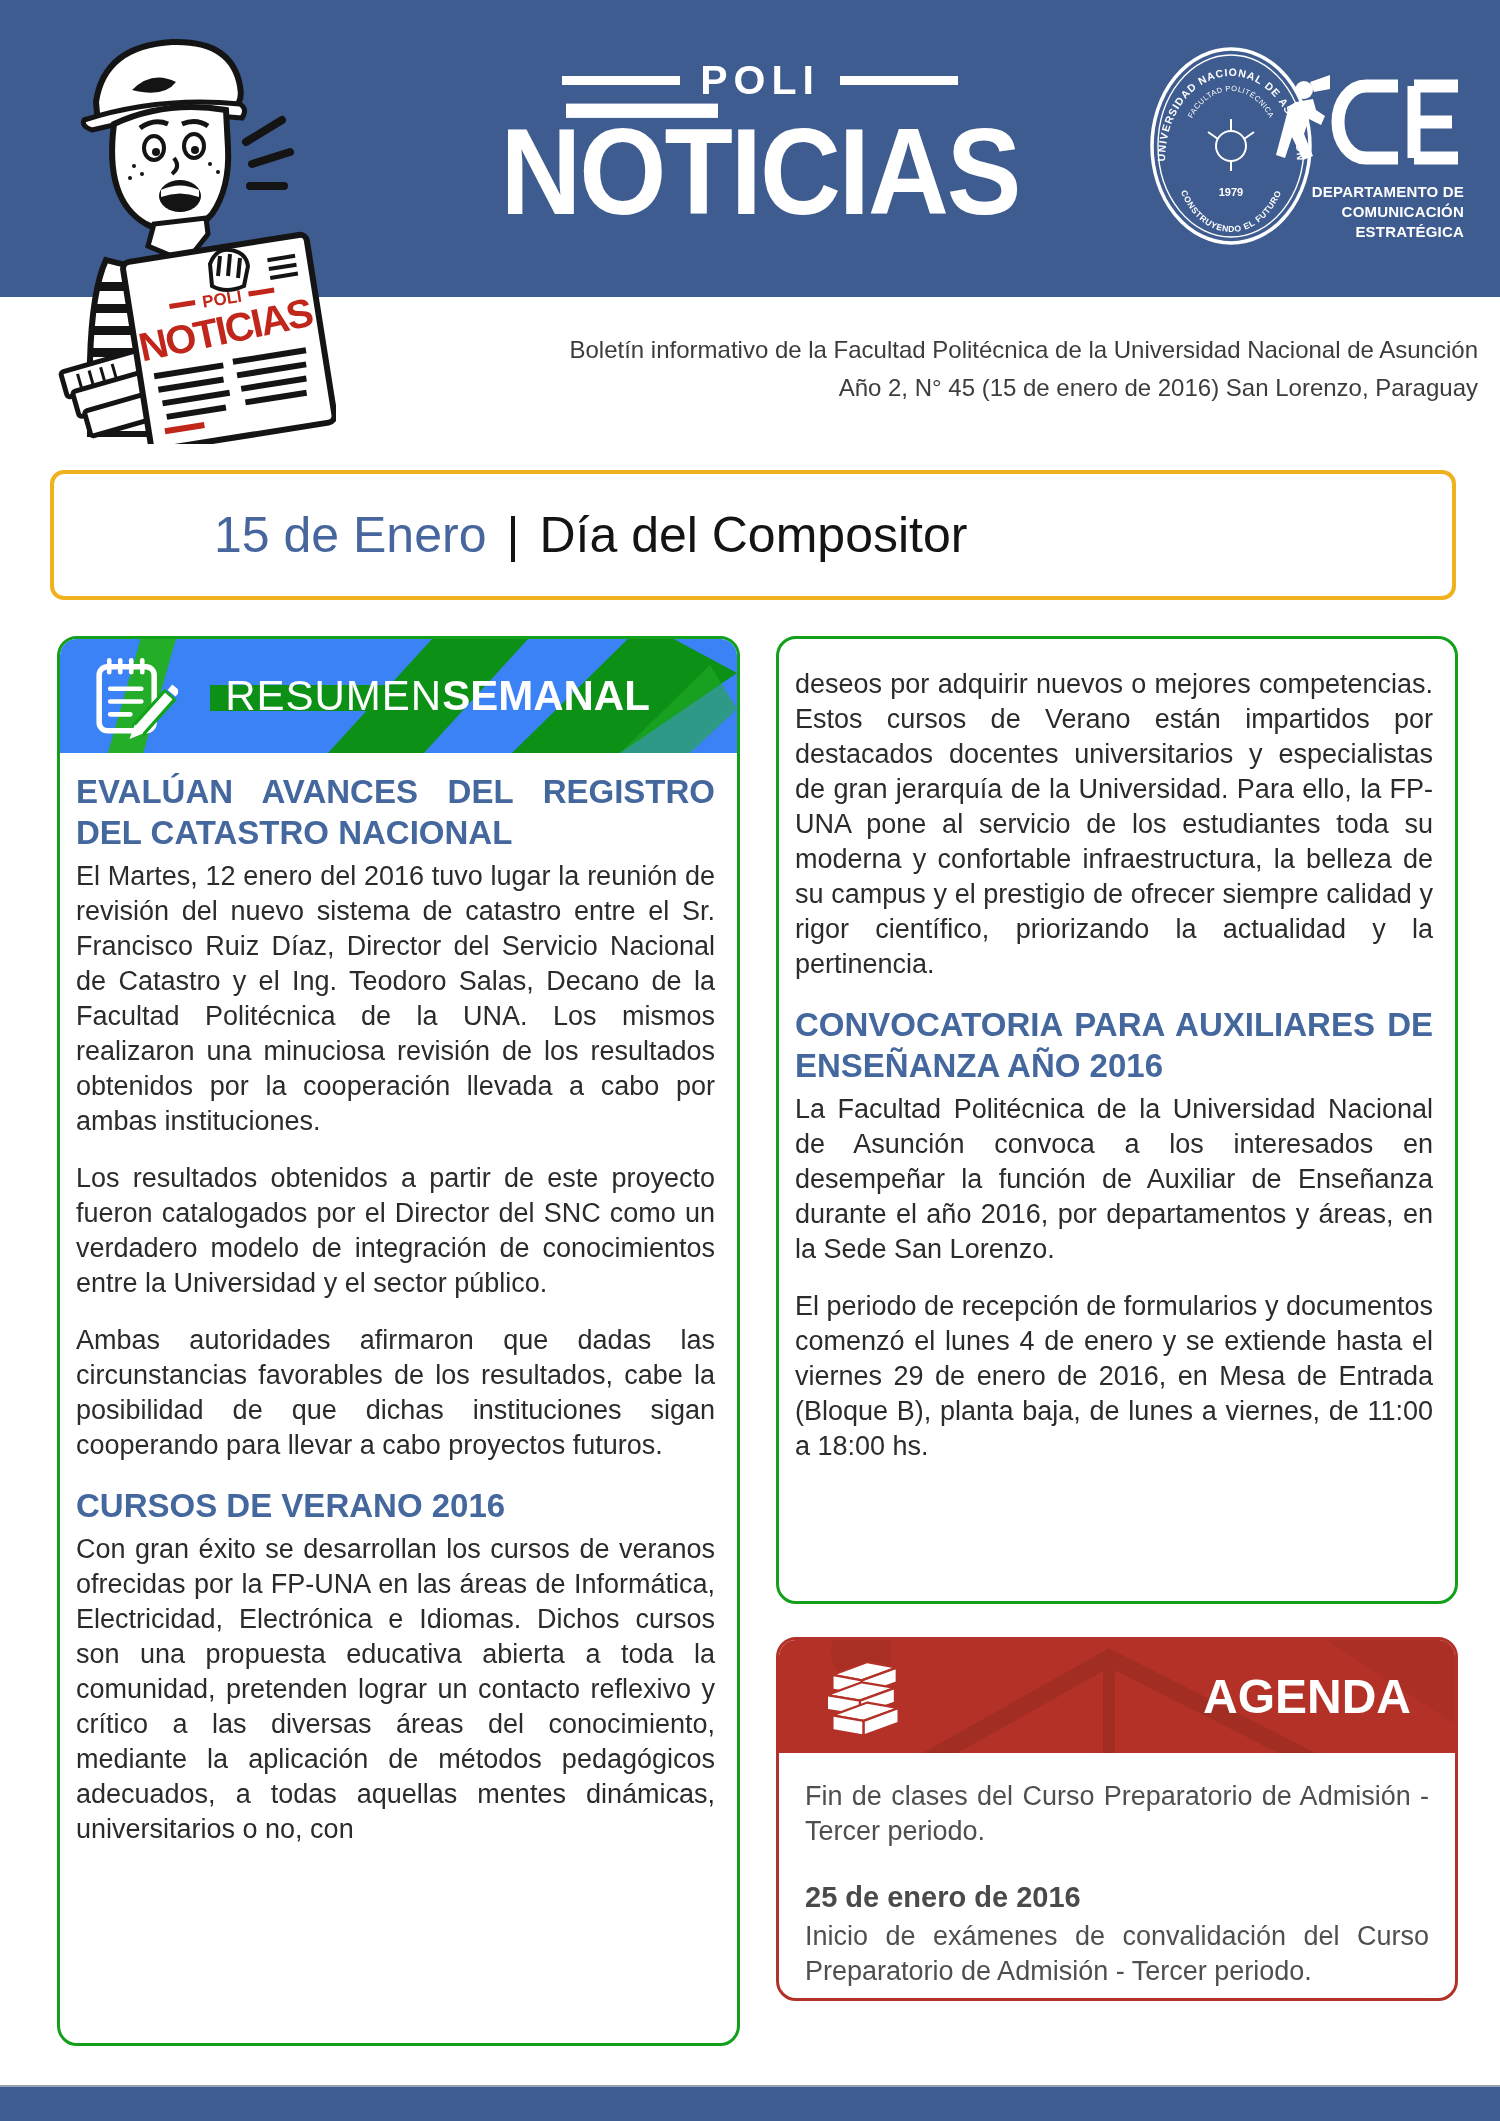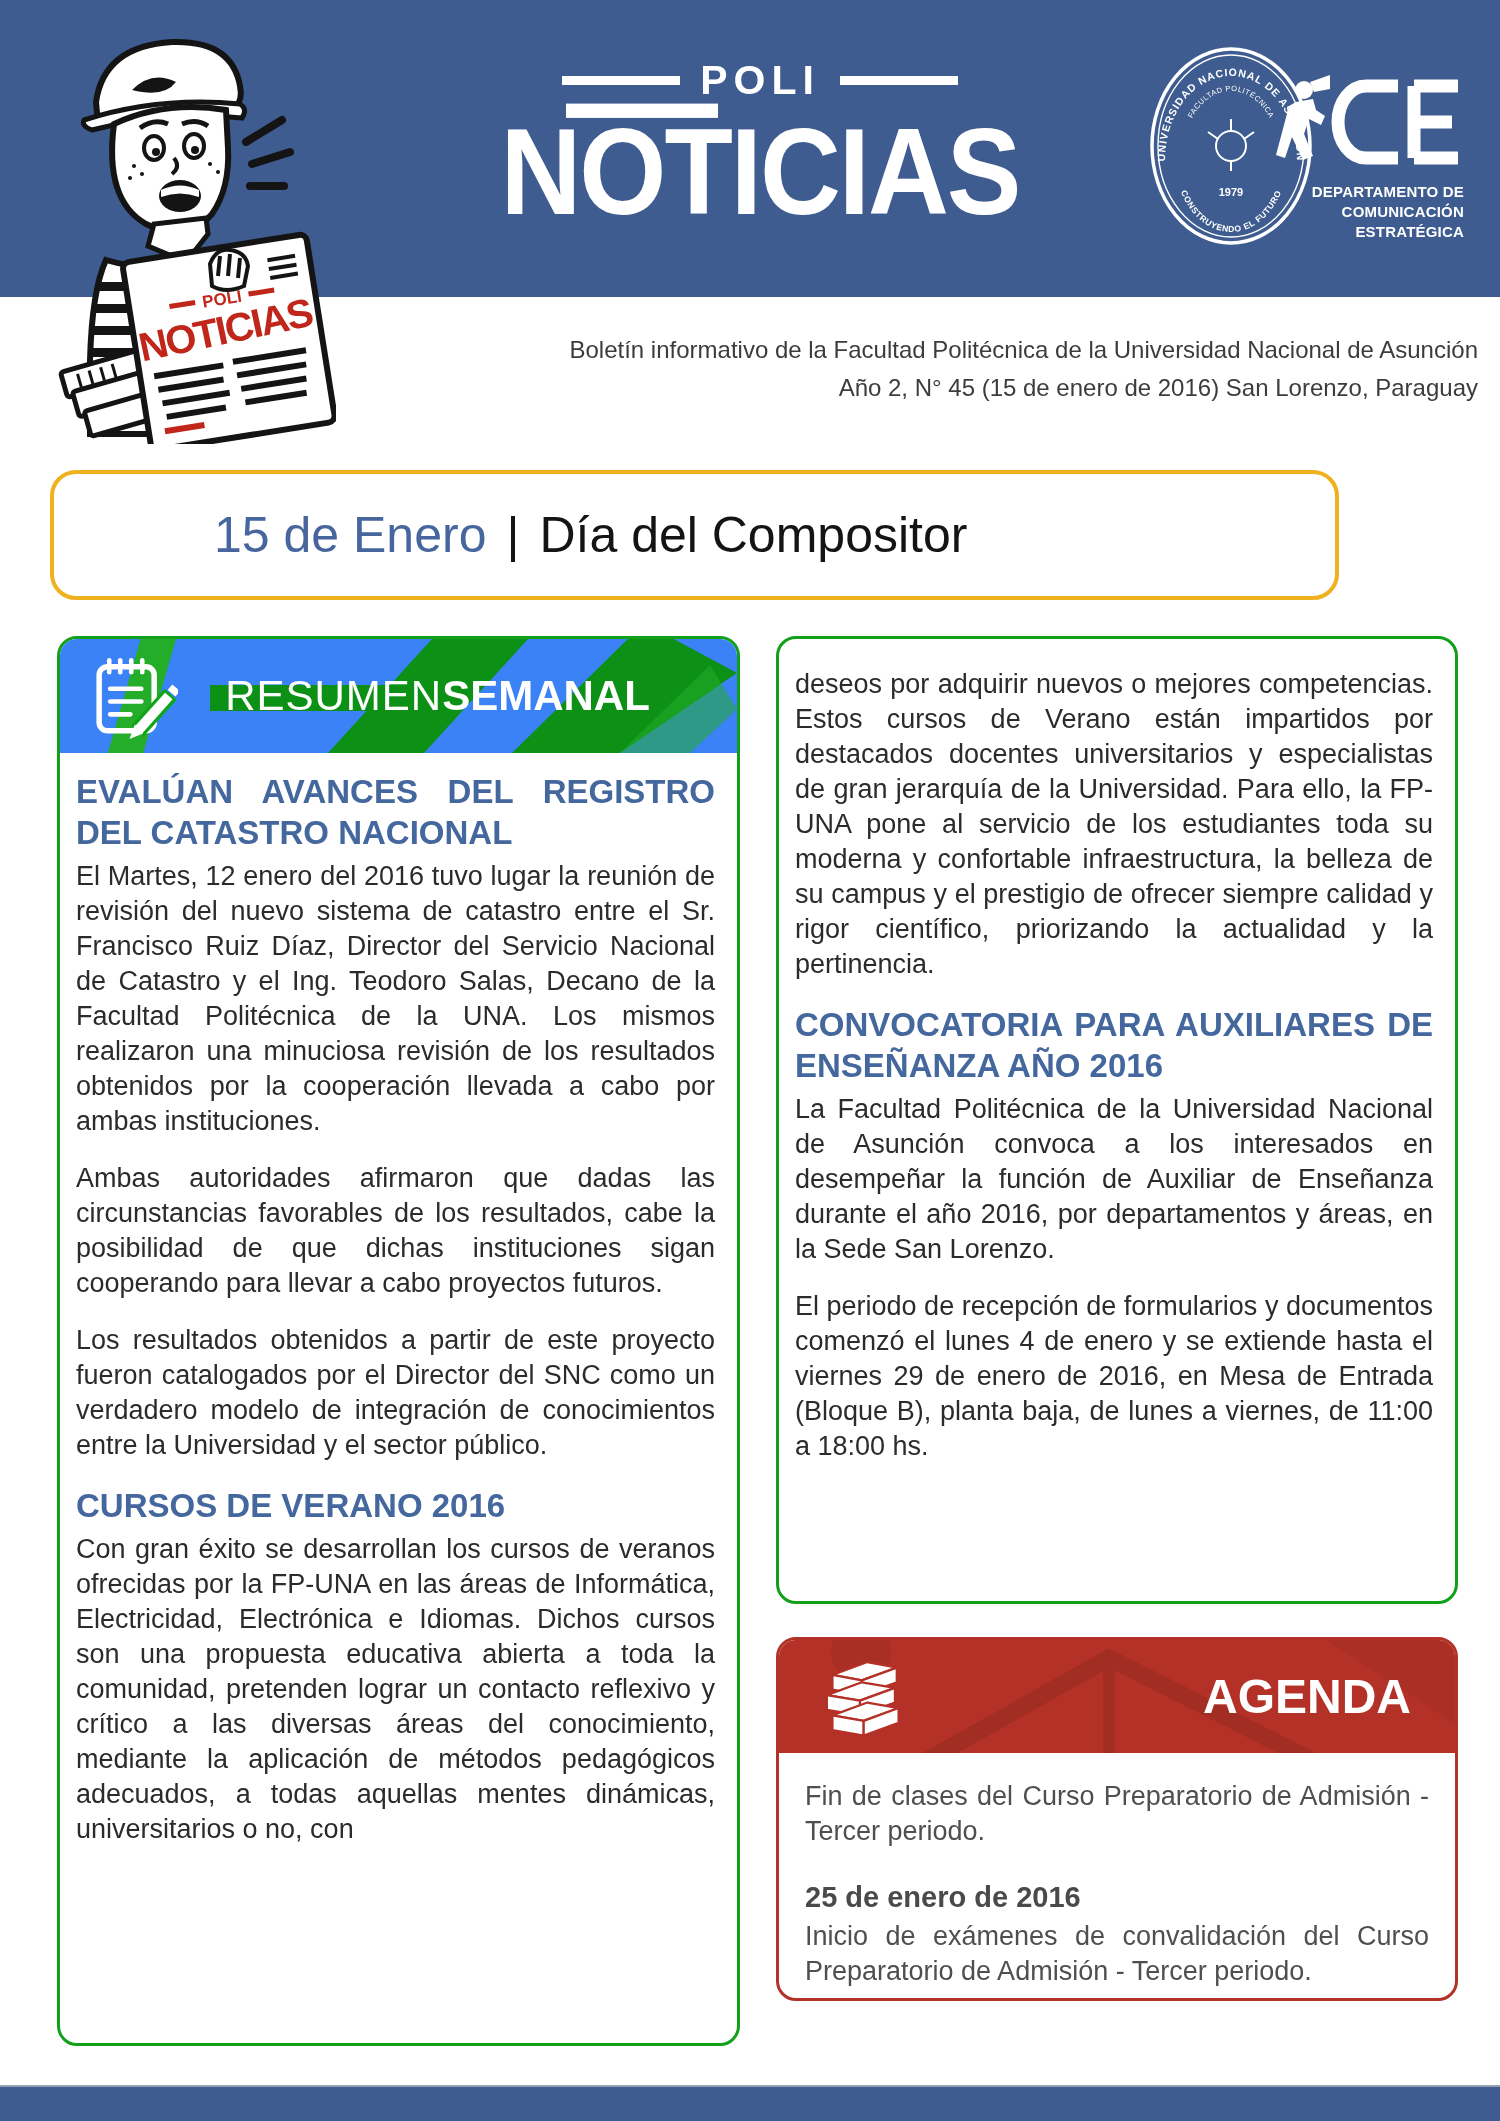--- a/index.html
+++ b/index.html
@@ -27,22 +27,22 @@
   .seal { position:absolute; left:1148px; top:44px; width:166px; height:204px; z-index:2; }
 
   .ce-block { position:absolute; left:1268px; top:74px; width:196px; text-align:right; color:#fff; z-index:2; }
   .ce-dept { font-size:15px; font-weight:bold; line-height:20px; margin-top:8px; letter-spacing:.2px; }
 
   
   .masthead { position:absolute; top:331px; right:22px; text-align:right;
               font-size:24px; line-height:38px; color:#3c3c3c; z-index:3; }
 
   
-  .banner { position:absolute; top:470px; left:50px; width:1289px; height:130px;
-            border:4px solid #f0b11f; border-radius:26px; background:#fff;
+  .banner { position:absolute; top:470px; left:50px; width:1406px; height:130px;
+            border:4px solid #f0b11f; border-radius:14px; background:#fff;
             display:flex; align-items:center; padding-left:160px; font-size:50px; z-index:5; }
   .banner-date { color:#47669e; }
   .banner-sep  { color:#141414; margin:0 20px; font-weight:normal; }
   .banner-event{ color:#141414; }
 
   
   .panel { position:absolute; background:#fff; border-radius:20px; overflow:hidden; }
   .panel-left  { top:636px; left:57px;  width:683px; height:1410px; border:3px solid #12a01b; }
   .panel-right { top:636px; left:776px; width:682px; height:968px;  border:3px solid #12a01b; }
   .panel-agenda{ top:1637px; left:776px; width:682px; height:364px; border:3px solid #b23229; }
@@ -271,22 +271,22 @@
       <line x1="89" y1="45" x2="94" y2="39" stroke="#fff" stroke-width="11"></line>
     </svg>
     <div class="gh-title">
       <span class="light">RESUMEN</span><span class="bold">SEMANAL</span>
     </div>
   </div>
 
   <div class="panel-body">
     <h2 class="art-h">EVALÚAN AVANCES DEL REGISTRO DEL CATASTRO NACIONAL</h2>
     <p class="art-p">El Martes, 12 enero del 2016 tuvo lugar la reunión de revisión del nuevo sistema de catastro entre el Sr. Francisco Ruiz Díaz, Director del Servicio Nacional de Catastro y el Ing. Teodoro Salas, Decano de la Facultad Politécnica de la UNA. Los mismos realizaron una minuciosa revisión de los resultados obtenidos por la cooperación llevada a cabo por ambas instituciones.</p>
+    <p class="art-p">Los resultados obtenidos a partir de este proyecto fueron catalogados por el Director del SNC como un verdadero modelo de integración de conocimientos entre la Universidad y el sector público.</p>
     <p class="art-p">Ambas autoridades afirmaron que dadas las circunstancias favorables de los resultados, cabe la posibilidad de que dichas instituciones sigan cooperando para llevar a cabo proyectos futuros.</p>
-    <p class="art-p">Los resultados obtenidos a partir de este proyecto fueron catalogados por el Director del SNC como un verdadero modelo de integración de conocimientos entre la Universidad y el sector público.</p>
     <h2 class="art-h second">CURSOS DE VERANO 2016</h2>
     <p class="art-p">Con gran éxito se desarrollan los cursos de veranos ofrecidas por la FP-UNA en las áreas de Informática, Electricidad, Electrónica e Idiomas. Dichos cursos son una propuesta educativa abierta a toda la comunidad, pretenden lograr un contacto reflexivo y crítico a las diversas áreas del conocimiento, mediante la aplicación de métodos pedagógicos adecuados, a todas aquellas mentes dinámicas, universitarios o no, con</p>
   </div>
 </section>
 
 <section class="panel panel-right">
   <div class="panel-body">
     <p class="art-p">deseos por adquirir nuevos o mejores competencias. Estos cursos de Verano están impartidos por destacados docentes universitarios y especialistas de gran jerarquía de la Universidad. Para ello, la FP-UNA pone al servicio de los estudiantes toda su moderna y confortable infraestructura, la belleza de su campus y el prestigio de ofrecer siempre calidad y rigor científico, priorizando la actualidad y la pertinencia.</p>
     <h2 class="art-h second">CONVOCATORIA PARA AUXILIARES DE ENSEÑANZA AÑO 2016</h2>
     <p class="art-p">La Facultad Politécnica de la Universidad Nacional de Asunción convoca a los interesados en desempeñar la función de Auxiliar de Enseñanza durante el año 2016, por departamentos y áreas, en la Sede San Lorenzo.</p>

